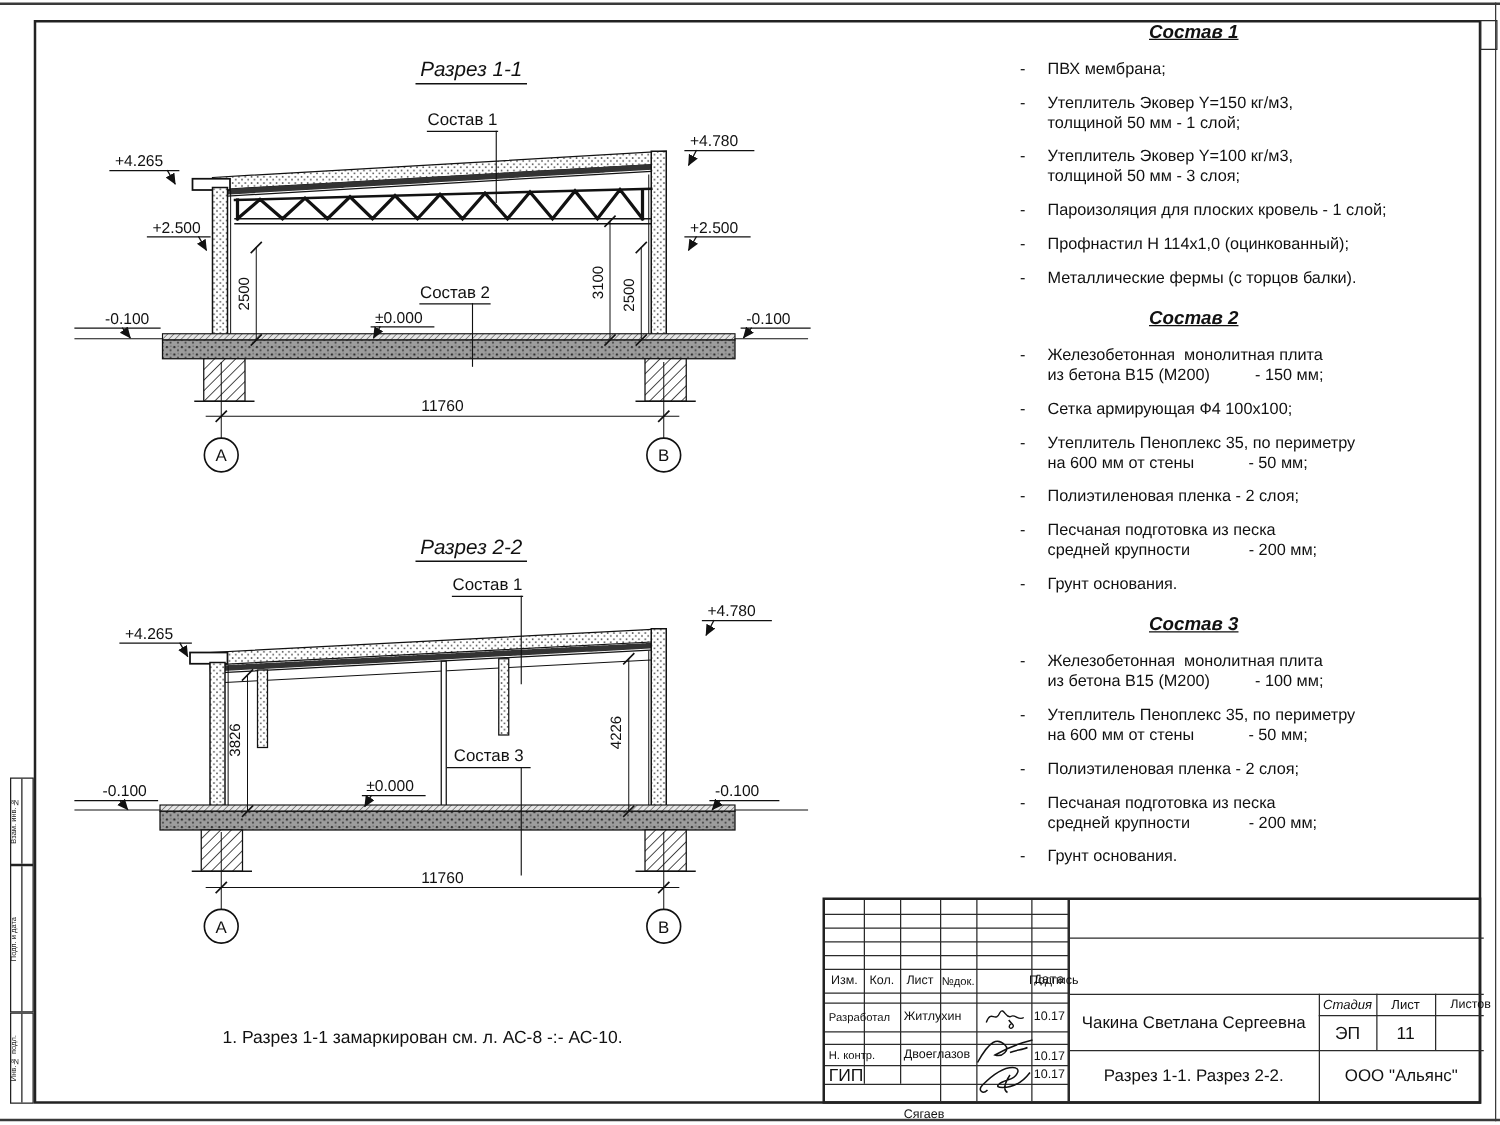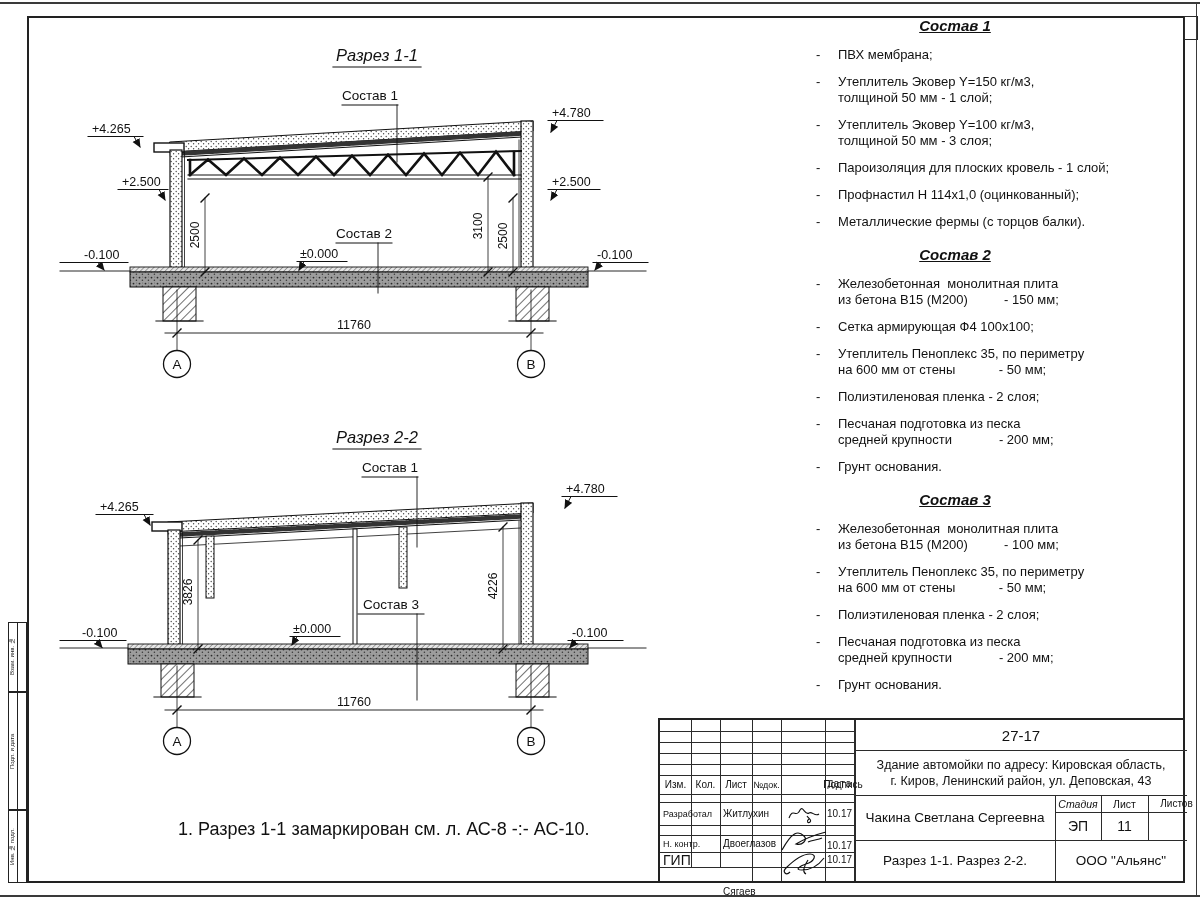--- a/index.html
+++ b/index.html
@@ -12,21 +12,21 @@
   
   .panel{position:absolute;left:816px;top:18px;width:318px;font-size:13px;line-height:16px;}
   .comp-title{font-style:italic;font-weight:bold;font-size:15px;text-align:center;
               padding-right:40px;margin-bottom:13px;}
   .comp-title span{text-decoration:underline;}
   .comp-item{display:flex;margin-bottom:11px;}
   .comp-item .dash{width:22px;flex:0 0 22px;}
   .comp-item .txt{white-space:pre-wrap;}
   .mt{margin-top:17px;}
   
-  .notes{position:absolute;left:178px;top:820px;font-size:18px;line-height:18px;}
+  .notes{position:absolute;left:178px;top:820px;font-size:14px;line-height:18px;}
   
   .tb{position:absolute;left:658px;top:718px;width:527px;height:165px;border:2px solid #222;
       box-sizing:border-box;font-size:10px;}
   .tb .vline{position:absolute;top:0;width:1px;background:#2b2b2b;}
   .tb .hline{position:absolute;left:0;height:1px;background:#2b2b2b;}
   .tb .lbl{position:absolute;display:flex;align-items:center;justify-content:center;
            text-align:center;overflow:hidden;}
   
   .strip-cell{position:absolute;left:8px;width:19px;border:1px solid #222;box-sizing:border-box;}
   .strip-lab{position:absolute;left:0;top:0;width:9px;height:100%;border-right:1px solid #222;
@@ -390,23 +390,20 @@
     <svg class="abs" style="left:125px;top:84px;" width="38" height="20" viewBox="0 0 38 20">
       <path d="M4,14 C8,3 11,15 15,6 C18,1 20,12 24,9 C27,7 30,13 34,10 M22,12 c2,3 5,4 3,6 c-2,2 -4,-1 -1,-3" fill="none" stroke="#111" stroke-width="1.1"></path>
     </svg>
     <svg class="abs" style="left:118px;top:108px;" width="52" height="26" viewBox="0 0 52 26">
       <path d="M4,22 C14,4 20,2 26,8 C30,12 24,18 18,16 C28,10 40,6 48,4 M30,14 c4,-2 10,-2 14,-4" fill="none" stroke="#111" stroke-width="1.2"></path>
     </svg>
     <svg class="abs" style="left:120px;top:128px;" width="48" height="30" viewBox="0 0 48 30">
       <path d="M10,24 C6,28 2,24 6,20 C12,14 22,6 30,6 C38,6 34,14 26,16 C20,18 14,22 22,22 C30,22 38,18 44,10 M28,12 c-4,6 -6,12 -2,14" fill="none" stroke="#111" stroke-width="1.2"></path>
     </svg>
 
-    <div class="lbl" style="left:195px;top:0;width:332px;height:30px;font-size:15px;">27-17</div>
-    <div class="lbl" style="left:199px;top:30px;width:324px;height:45px;font-size:12.5px;white-space:pre-line;line-height:16px;">Здание автомойки по адресу: Кировская область,
-г. Киров, Ленинский район, ул. Деповская, 43</div>
     <div class="lbl" style="left:195px;top:75px;width:200px;height:45px;font-size:13.5px;">Чакина Светлана Сергеевна</div>
     <div class="lbl" style="left:395px;top:75px;width:46px;height:17px;font-size:10.5px;font-style:italic;">Стадия</div>
     <div class="lbl" style="left:441px;top:75px;width:47px;height:17px;font-size:10.5px;">Лист</div>
     <div class="lbl" style="left:497px;top:75px;width:39px;height:17px;font-size:10px;">Листов</div>
     <div class="lbl" style="left:395px;top:92px;width:46px;height:28px;font-size:14px;">ЭП</div>
     <div class="lbl" style="left:441px;top:92px;width:47px;height:28px;font-size:14px;">11</div>
     <div class="lbl" style="left:488px;top:92px;width:39px;height:28px;font-size:14px;"></div>
     <div class="lbl" style="left:195px;top:120px;width:200px;height:41px;font-size:13.5px;">Разрез 1-1. Разрез 2-2.</div>
     <div class="lbl" style="left:395px;top:120px;width:132px;height:41px;font-size:13.5px;">ООО "Альянс"</div>
   </div>

